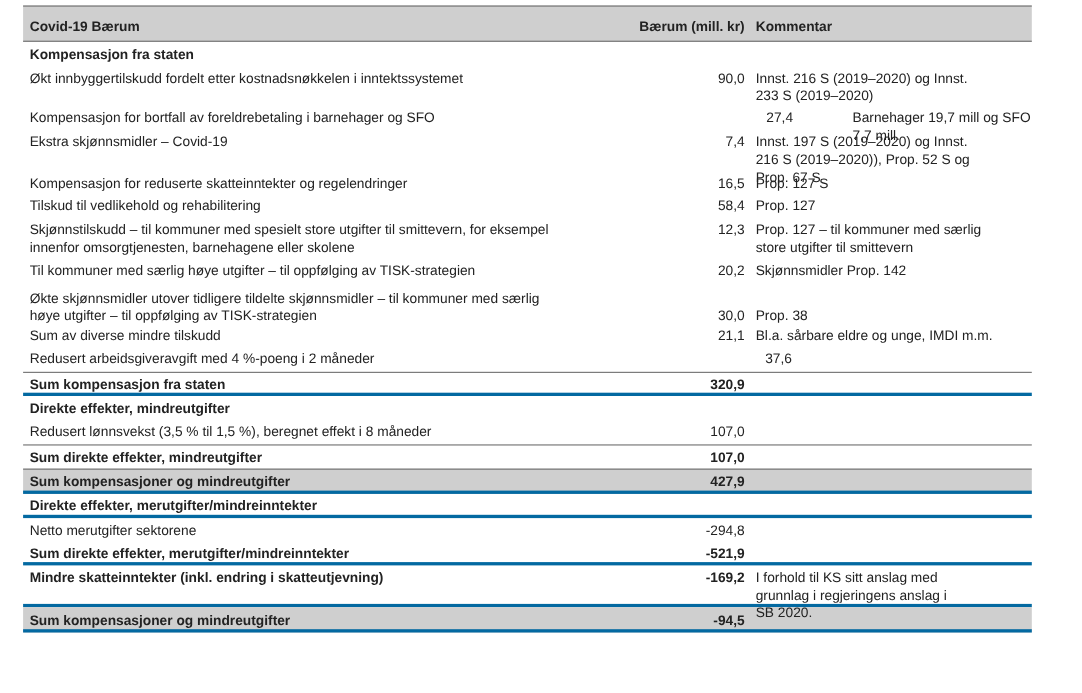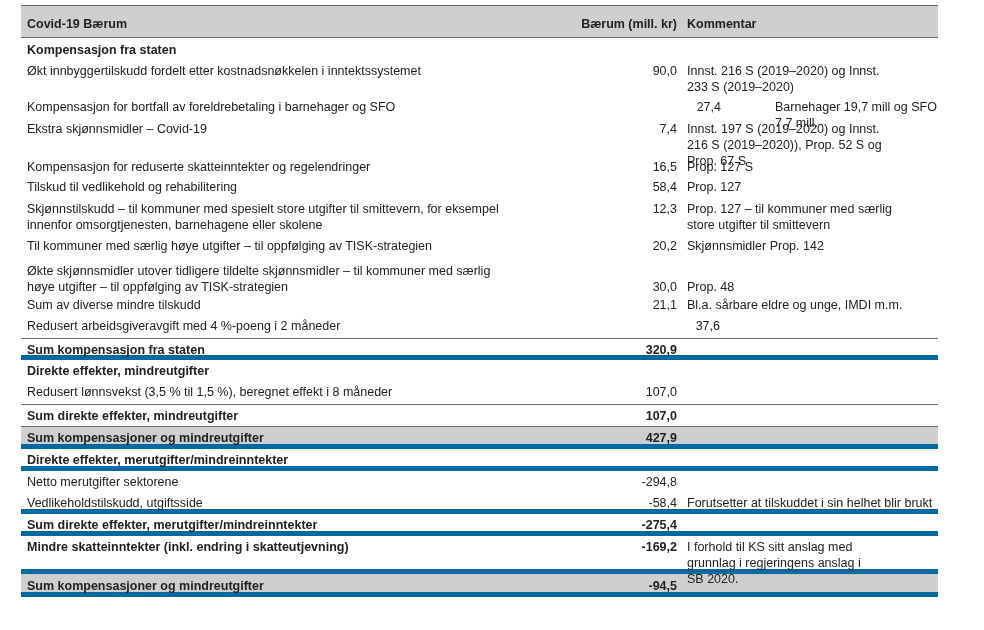--- a/index.html
+++ b/index.html
@@ -7,21 +7,21 @@
          font-family: "Liberation Sans", "DejaVu Sans", sans-serif; color: #222; }
   .tbl { position: absolute; left: 21px; top: 5px; width: 917px; }
   .row { display: flex; align-items: flex-start; box-sizing: border-box; font-size: 12.5px; line-height: 16px; }
   .c1 { width: 555px; padding-left: 6px; box-sizing: border-box; }
   .c2 { width: 101px; text-align: right; box-sizing: border-box; }
   .c3 { flex: 1; padding-left: 10px; box-sizing: border-box; }
   .hdr { background: #cfcfcf; border-top: 1px solid #6e6e6e; border-bottom: 1px solid #6e6e6e; height: 33px; padding-top: 10px; font-weight: bold; }
   .bold { font-weight: bold; }
   .gray { background: #cfcfcf; }
   .bt { border-top: 1px solid #6e6e6e; }
-  .bb { border-bottom: 5px solid #0369a1; }
+  .bb { border-bottom: 3px solid #0369a1; }
 </style>
 </head>
 <body>
 
 <div class="tbl">
   <div class="row hdr">
     <div class="c1">Covid-19 Bærum</div>
     <div class="c2">Bærum (mill. kr)</div>
     <div class="c3">Kommentar</div>
   </div>
@@ -70,21 +70,21 @@
 
   <div class="row" style="height:21px;padding-top:2px;">
     <div class="c1">Til kommuner med særlig høye utgifter – til oppfølging av TISK-strategien</div>
     <div class="c2">20,2</div>
     <div class="c3">Skjønnsmidler Prop. 142</div>
   </div>
 
   <div class="row" style="height:38px;padding-top:3px;align-items:flex-end;">
     <div class="c1" style="padding-right:60px">Økte skjønnsmidler utover tidligere tildelte skjønnsmidler – til kommuner med særlig høye utgifter – til oppfølging av TISK-strategien</div>
     <div class="c2">30,0</div>
-    <div class="c3">Prop. 48</div>
+    <div class="c3">Prop. 38</div>
   </div>
 
   <div class="row" style="height:21px;padding-top:2px;">
     <div class="c1">Sum av diverse mindre tilskudd</div>
     <div class="c2">21,1</div>
     <div class="c3">Bl.a. sårbare eldre og unge, IMDI m.m.</div>
   </div>
 
   <div class="row" style="height:22px;padding-top:2px;gap:43px;">
     <div class="c1">Redusert arbeidsgiveravgift med 4 %-poeng i 2 måneder</div>
@@ -127,29 +127,24 @@
     <div class="c2"></div>
     <div class="c3"></div>
   </div>
 
   <div class="row" style="height:21px;padding-top:3px;">
     <div class="c1">Netto merutgifter sektorene</div>
     <div class="c2">-294,8</div>
     <div class="c3"></div>
   </div>
 
-  <div class="row bb" style="height:22px;padding-top:3px;">
-    <div class="c1">Vedlikeholdstilskudd, utgiftsside</div>
-    <div class="c2">-58,4</div>
-    <div class="c3">Forutsetter at tilskuddet i sin helhet blir brukt</div>
-  </div>
 
   <div class="row bold bb" style="height:22px;padding-top:3px;">
     <div class="c1">Sum direkte effekter, merutgifter/mindreinntekter</div>
-    <div class="c2">-275,4</div>
+    <div class="c2">-521,9</div>
     <div class="c3"></div>
   </div>
 
   <div class="row bb" style="height:38px;padding-top:3px;">
     <div class="c1 bold">Mindre skatteinntekter (inkl. endring i skatteutjevning)</div>
     <div class="c2 bold">-169,2</div>
     <div class="c3" style="padding-right:60px">I forhold til KS sitt anslag med grunnlag i regjeringens anslag i SB 2020.</div>
   </div>
 
   <div class="row bold gray bb" style="height:23px;padding-top:4px;">

